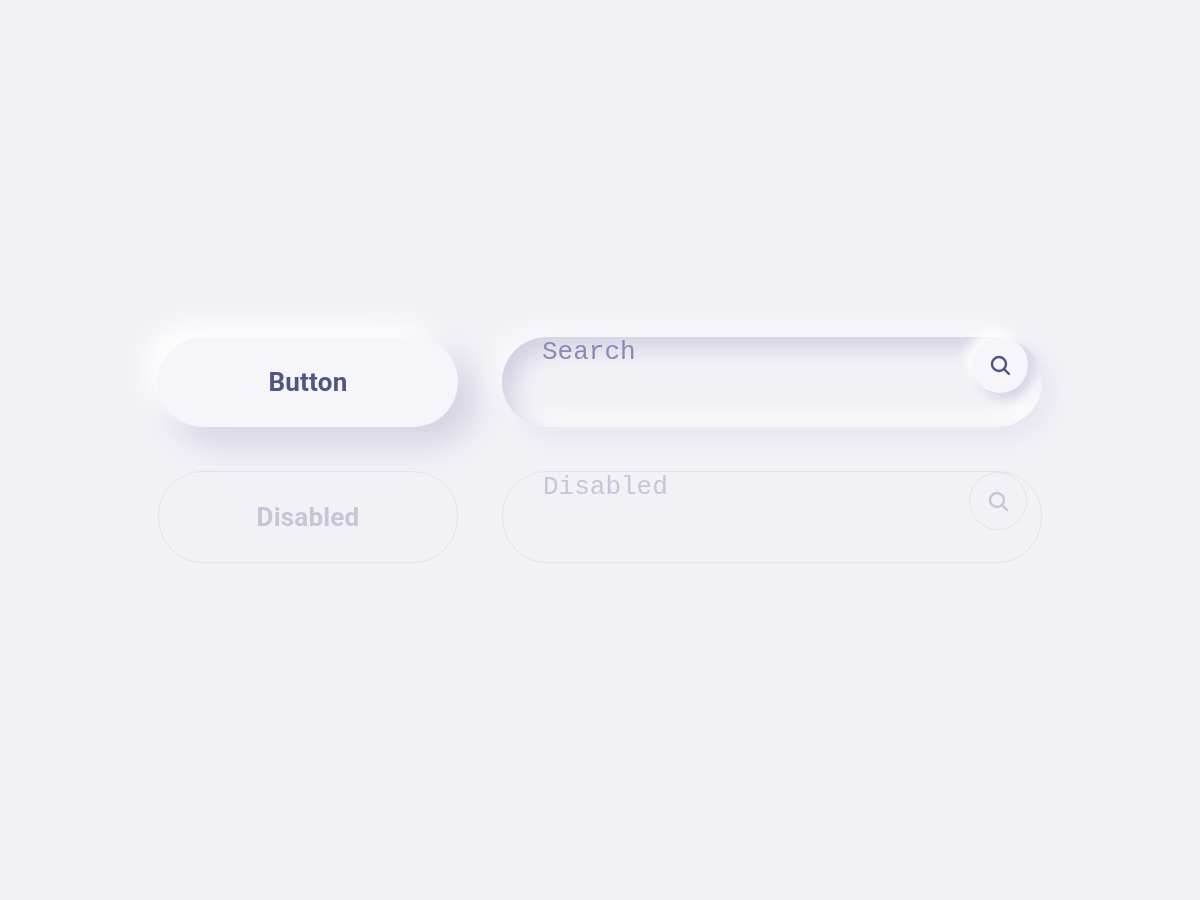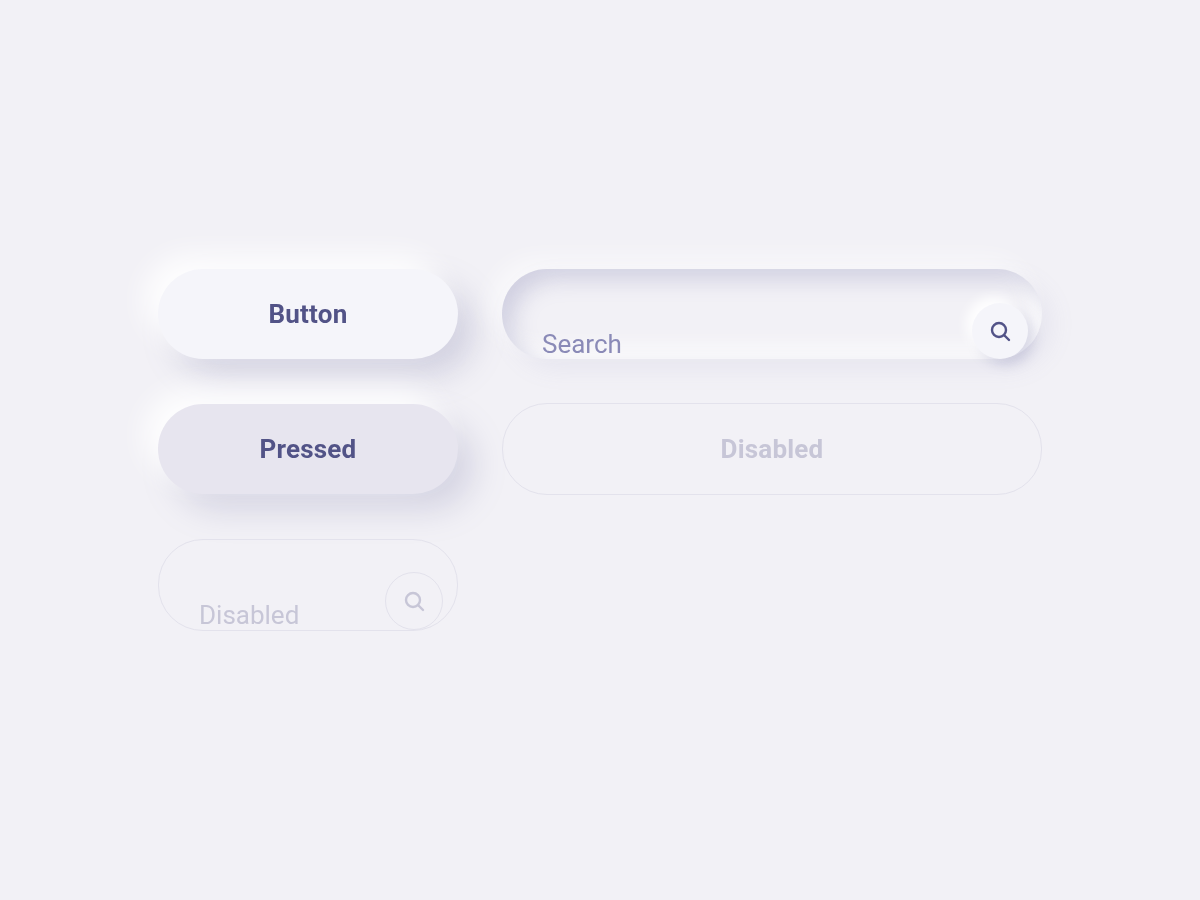--- a/index.html
+++ b/index.html
@@ -67,23 +67,24 @@
     background: transparent;
     color: var(--text-disabled);
     border: 1.5px solid var(--border-faint);
   }
 
   
   .field {
     height: 90px;
     border-radius: 45px;
     display: flex;
-    align-items: flex-end;
+    align-items: flex-start;
     padding: 0 14px 0 40px;
     gap: 16px;
+    font-family: Liberation Mono, monospace;
   }
   .field-inset {
     background: var(--bg);
     box-shadow:
       inset 10px 10px 22px rgba(130,130,175,0.30),
       inset -10px -10px 22px rgba(255,255,255,0.9),
       10px 10px 24px rgba(140,140,185,0.10),
       -10px -10px 24px rgba(255,255,255,0.6);
   }
   .field-disabled {
@@ -142,21 +143,20 @@
       <div class="icon-btn raised">
         <span>
           <svg width="24" height="24" viewBox="0 0 24 24" fill="none">
             <circle cx="11" cy="11" r="7" stroke="#525387" stroke-width="2.4"></circle>
             <line x1="16.5" y1="16.5" x2="21" y2="21" stroke="#525387" stroke-width="2.4" stroke-linecap="round"></line>
           </svg>
         </span>
       </div>
     </div>
 
-    <div class="btn btn-pressed">Pressed</div>
 
 
     <div class="btn btn-disabled">Disabled</div>
 
     <div class="field field-disabled">
       <span class="field-text disabled">Disabled</span>
       <div class="icon-btn flat">
         <span>
           <svg width="24" height="24" viewBox="0 0 24 24" fill="none">
             <circle cx="11" cy="11" r="7" stroke="#C7C6D7" stroke-width="2.4"></circle>

